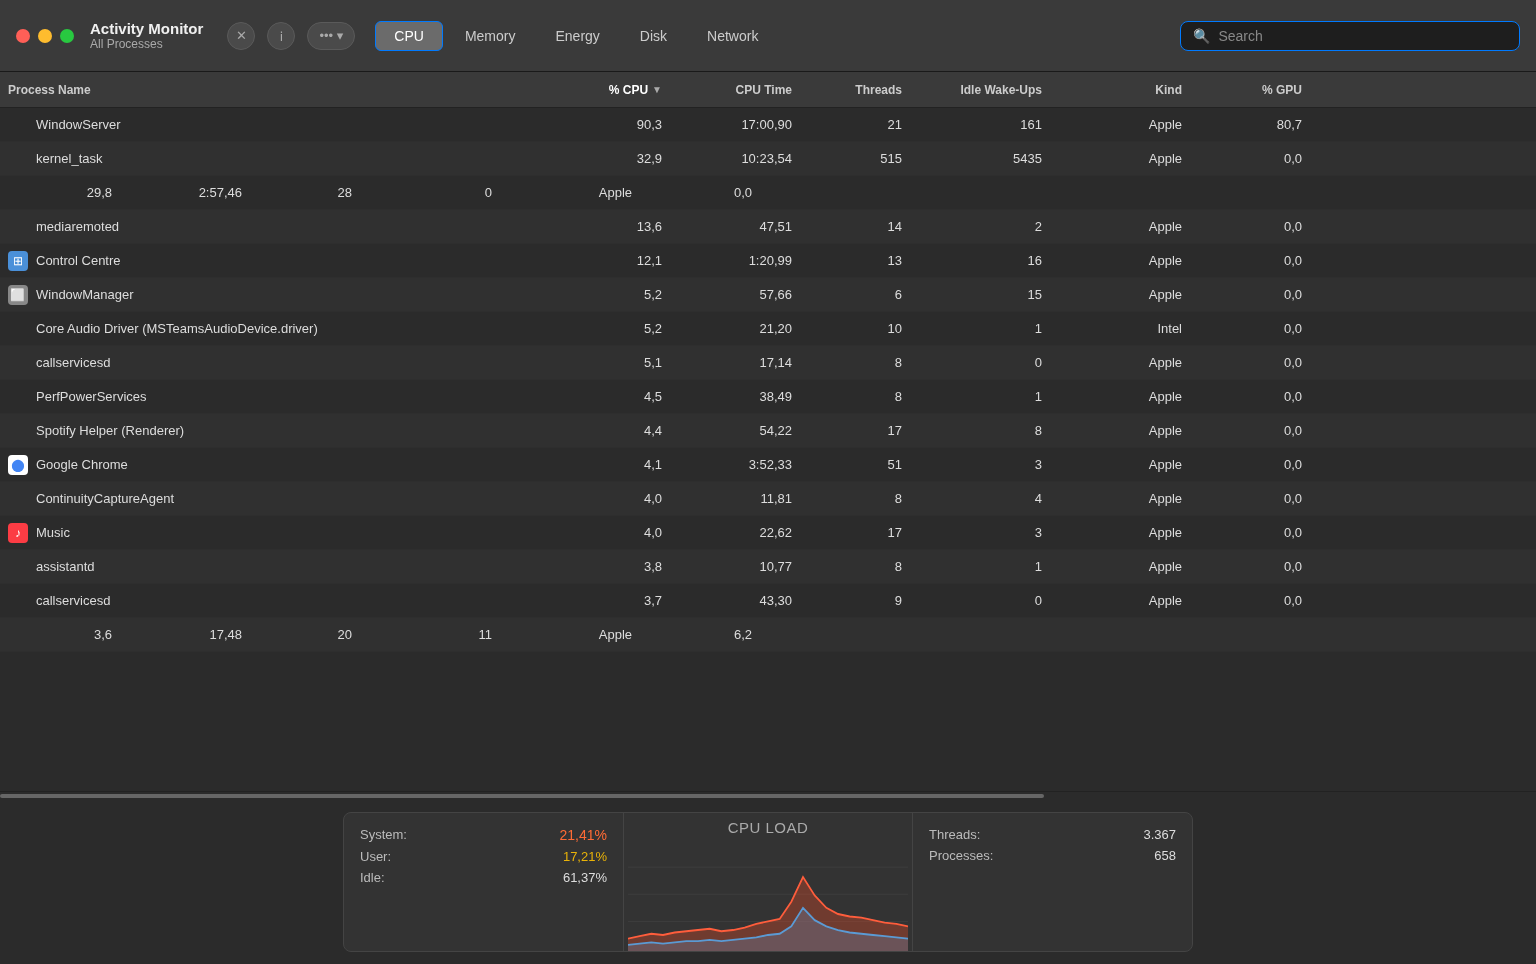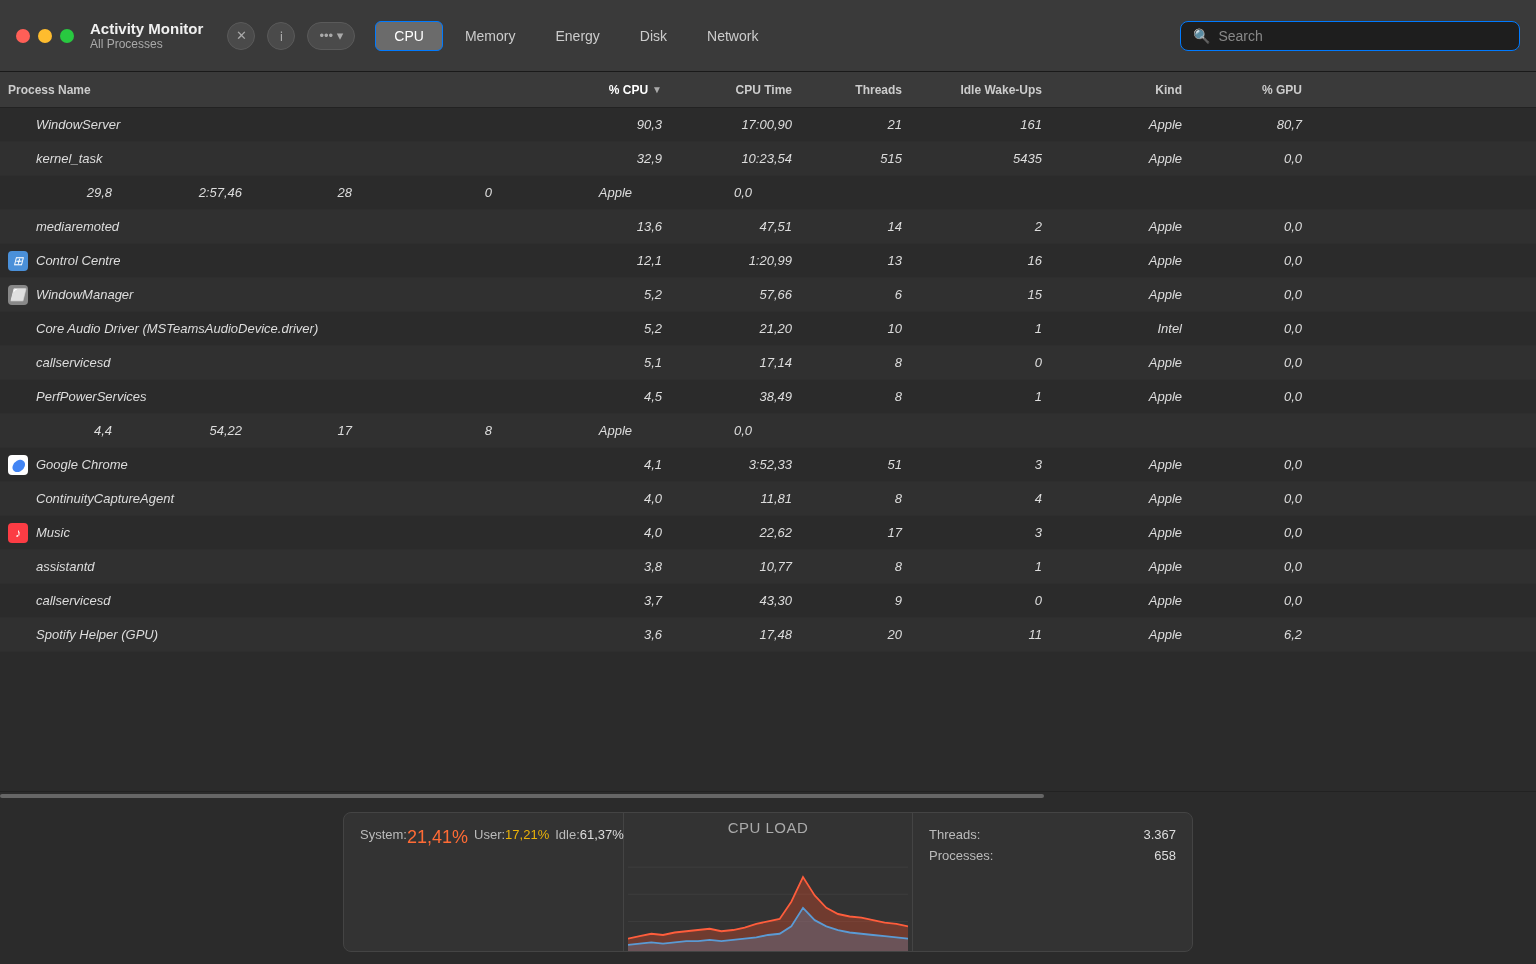--- a/index.html
+++ b/index.html
@@ -151,21 +151,20 @@
     .table-container {
       flex: 1;
       overflow-y: auto;
       overflow-x: hidden;
     }
     .table-row {
       display: flex;
       align-items: center;
       height: 34px;
       border-bottom: 1px solid #2e2e2e;
-      font-style: italic;
     }
     .table-row.alt { background: #303030; }
     .cell {
       font-size: 13px;
       color: #ddd;
       padding: 0 8px;
       text-align: right;
       white-space: nowrap;
       overflow: hidden;
       text-overflow: ellipsis;
@@ -227,30 +226,30 @@
       border-radius: 8px;
       width: 850px;
       height: 140px;
       overflow: hidden;
     }
     .stats-panel {
       width: 280px;
       padding: 14px 16px;
       border-right: 1px solid #444;
       display: flex;
-      flex-direction: row;
+      flex-direction: column;
       gap: 6px;
     }
     .stat-row {
       display: flex;
       justify-content: space-between;
       font-size: 13px;
     }
     .stat-label { color: #bbb; }
-    .stat-value-orange { color: #ff6b35; font-size: 18px; }
+    .stat-value-orange { color: #ff6b35; font-size: 14px; }
     .stat-value-blue { color: #eab308; font-size: 13px; }
     .stat-value-white { color: #ddd; font-size: 13px; }
 
     .chart-panel {
       flex: 1;
       position: relative;
       display: flex;
       flex-direction: column;
       align-items: center;
     }
@@ -452,20 +451,24 @@
         <span>PerfPowerServices</span>
       </div>
       <div class="cell w-cpu">4,5</div>
       <div class="cell w-cputime">38,49</div>
       <div class="cell w-threads">8</div>
       <div class="cell w-idle">1</div>
       <div class="cell w-kind">Apple</div>
       <div class="cell w-gpu">0,0</div>
     </div>
     <div class="table-row alt">
+      <div class="cell left w-name">
+        <div class="icon-placeholder"></div>
+        <span>Spotify Helper (Renderer)</span>
+      </div>
       <div class="cell w-cpu">4,4</div>
       <div class="cell w-cputime">54,22</div>
       <div class="cell w-threads">17</div>
       <div class="cell w-idle">8</div>
       <div class="cell w-kind">Apple</div>
       <div class="cell w-gpu">0,0</div>
     </div>
     <div class="table-row">
       <div class="cell left w-name">
         <div class="process-icon" style="background:#fff;display:flex;align-items:center;justify-content:center;font-size:12px;color:#4285F4;">⬤</div>
@@ -520,24 +523,20 @@
         <span>callservicesd</span>
       </div>
       <div class="cell w-cpu">3,7</div>
       <div class="cell w-cputime">43,30</div>
       <div class="cell w-threads">9</div>
       <div class="cell w-idle">0</div>
       <div class="cell w-kind">Apple</div>
       <div class="cell w-gpu">0,0</div>
     </div>
     <div class="table-row alt">
-      <div class="cell left w-name">
-        <div class="icon-placeholder"></div>
-        <span>Spotify Helper (GPU)</span>
-      </div>
       <div class="cell w-cpu">3,6</div>
       <div class="cell w-cputime">17,48</div>
       <div class="cell w-threads">20</div>
       <div class="cell w-idle">11</div>
       <div class="cell w-kind">Apple</div>
       <div class="cell w-gpu">6,2</div>
     </div>
   </div>
 
 <div class="scrollbar-track">

